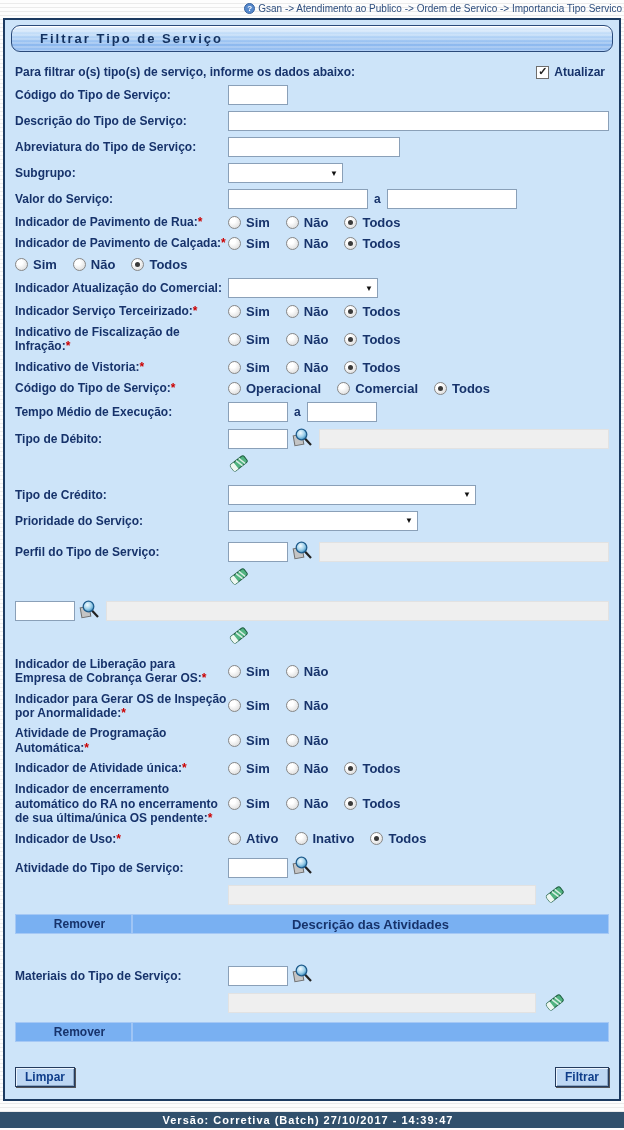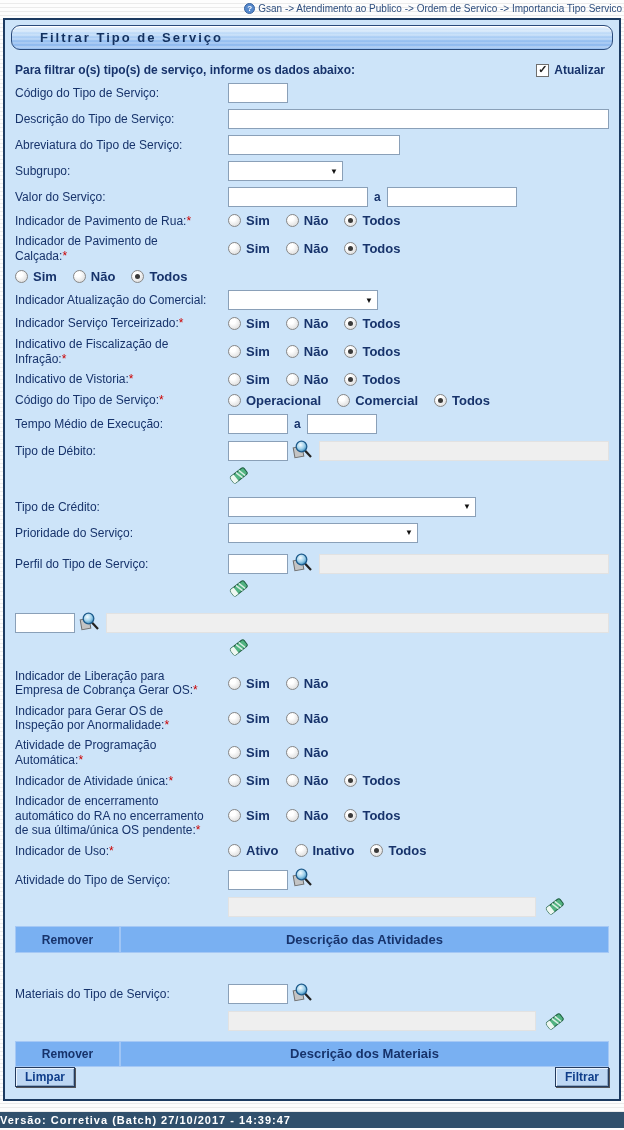--- a/index.html
+++ b/index.html
@@ -27,52 +27,52 @@
   .intro-row { display:flex; align-items:center; justify-content:space-between; margin:13px 10px 0; }
   .intro-text { font-weight:bold; font-size:12px; color:#17336b; }
   .update-wrap { display:flex; align-items:center; margin-right:4px; }
   .checkbox { width:13px; height:13px; border:1px solid #6e6e6e; background:#fff;
     display:flex; align-items:center; justify-content:center; cursor:pointer; }
   .checkbox .check { display:none; font-size:11px; font-weight:bold; color:#222; line-height:1; margin-top:-1px; }
   .checkbox.checked .check { display:block; }
   .cb-label { font-weight:bold; font-size:12px; color:#17336b; margin-left:5px; }
 
   .row { display:flex; align-items:center; margin:6px 10px 0; }
-  .lbl { flex:0 0 213px; font-weight:normal; color:#17336b; font-size:12px; line-height:1.2; padding-right:20px; }
+  .lbl { flex:0 0 213px; font-weight:bold; color:#17336b; font-size:12px; line-height:1.2; padding-right:0; }
   .req { color:#cc0000; }
   .inp { height:20px; border:1px solid #8aa0b8; background:#fff; font:12px "Liberation Sans",sans-serif; padding:0 2px; }
   .sel { height:20px; border:1px solid #8aa0b8; background:#fff; display:flex; align-items:center;
     justify-content:flex-end; padding-right:4px; cursor:pointer; }
   .sel .arrow { font-size:8px; color:#111; }
   .ro { height:20px; background:#efefef; border:1px solid #e2e2e2; }
   .sep { font-weight:bold; color:#17336b; font-size:12px; margin:0 6px; }
   .w60{width:60px} .w70{width:70px} .w115{width:115px} .w130{width:130px} .w140{width:140px}
   .w150{width:150px} .w172{width:172px} .w190{width:190px} .w248{width:248px} .w308{width:308px}
   .grow{flex:1}
   .radios { display:flex; align-items:center; }
   .radio { width:13px; height:13px; flex:0 0 13px; border-radius:50%; border:1px solid #878787;
     background:radial-gradient(circle at 35% 30%, #ffffff 25%, #d9d9d9 90%); position:relative; cursor:pointer; }
   .radio.checked::after { content:""; position:absolute; left:3px; top:3px; width:5px; height:5px;
     border-radius:50%; background:#3a3a3a; }
   .ropt { font-weight:bold; color:#17336b; font-size:13px; margin:0 16px 0 5px; cursor:pointer; }
   .icon-btn { background:none; border:none; padding:0; margin-left:3px; display:inline-flex; cursor:pointer; }
   .eraser-row { display:flex; margin:1px 10px 0; }
   .spacer-lbl { flex:0 0 213px; }
   .mt30 { margin-top:30px; }
-  .thead { display:flex; height:28px; background:#79b0f2; border:1px solid #a5c8f5; margin:8px 10px 0; }
+  .thead { display:flex; height:20px; background:#79b0f2; border:1px solid #a5c8f5; margin:8px 10px 0;padding-left:12px; }
   .thead .c1 { flex:0 0 105px; border-right:2px solid #9fc5f5; display:flex; align-items:center; justify-content:center;
     font-weight:bold; font-size:12px; color:#17336b; }
   .thead .c2 { flex:1; display:flex; align-items:center; justify-content:center; font-weight:bold; font-size:13px; color:#17336b; }
   .flex-fill { flex:1; }
   .btn-row { display:flex; justify-content:space-between; margin:0 10px 12px; }
   .btn { background:#bdd7f3; border:1px solid #243b5e; box-shadow:inset 1px 1px 0 #ecf4fd, inset -1px -1px 0 #8ba6c4, 1px 1px 0 #55565a;
     color:#0f3d8a; font:bold 12px "Liberation Sans",sans-serif; padding:2px 9px; cursor:pointer; }
   
   .footer-bar { position:absolute; top:1112px; left:0; width:624px; height:16px; background:#31506c;
-    color:#ffffff; font-weight:bold; font-size:11px; letter-spacing:1px; line-height:16px; text-align:left; padding-right:8px; }
+    color:#ffffff; font-weight:bold; font-size:11px; letter-spacing:1px; line-height:16px; text-align:center; padding-right:8px; }
   .svg-defs { position:absolute; width:0; height:0; }
 </style>
 </head>
 <body>
 
 <svg class="svg-defs" aria-hidden="true">
   <defs>
     <radialGradient id="lensg" cx="40%" cy="35%" r="70%">
       <stop offset="0%" stop-color="#f2fbff"></stop>
         <stop offset="55%" stop-color="#9fd0ea"></stop>
@@ -440,21 +440,20 @@
               <path d="M3.5 7.5 h3 v8 h-3 a2 2 0 0 1 -2 -2 v-4 a2 2 0 0 1 2 -2 z" fill="#eef7f1"></path>
               <line x1="9.5" y1="7.5" x2="11.5" y2="15.5" stroke="#d9efe3" stroke-width="1.5"></line>
               <line x1="13" y1="7.5" x2="15" y2="15.5" stroke="#d9efe3" stroke-width="1.5"></line>
             </g>
           </svg></span>
       </button>
   </div>
 
   <div class="thead">
     <span class="c1">Remover</span>
-    <span class="c2">Descrição dos Materiais</span>
   </div>
 
   <div class="flex-fill"></div>
 
   <div class="btn-row">
     <button class="btn">Limpar</button>
     <button class="btn">Filtrar</button>
   </div>
 </div>
 

